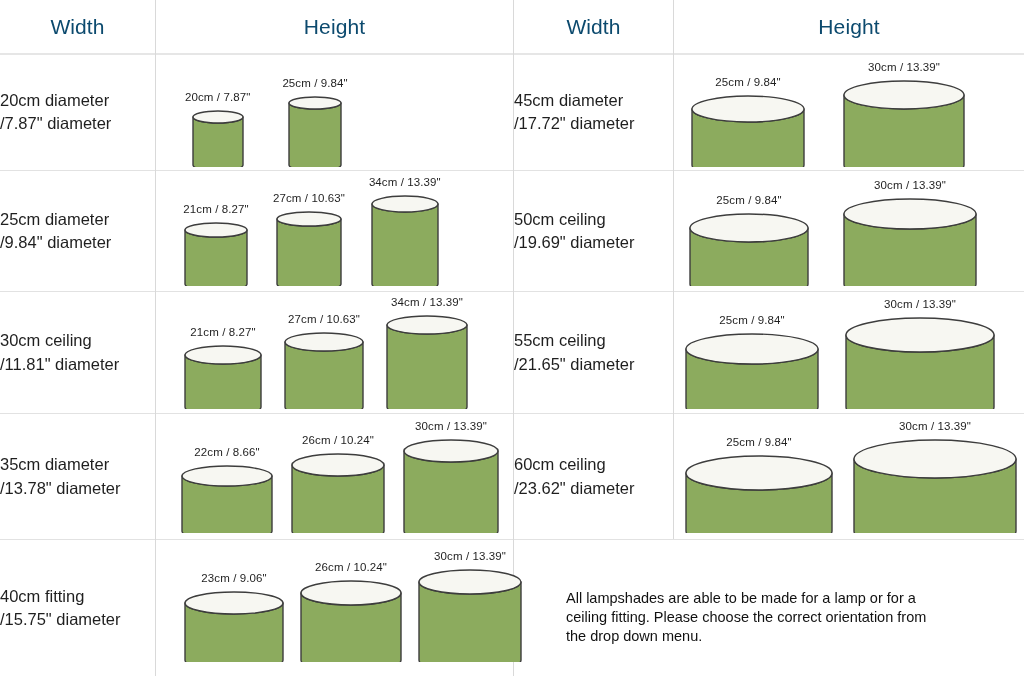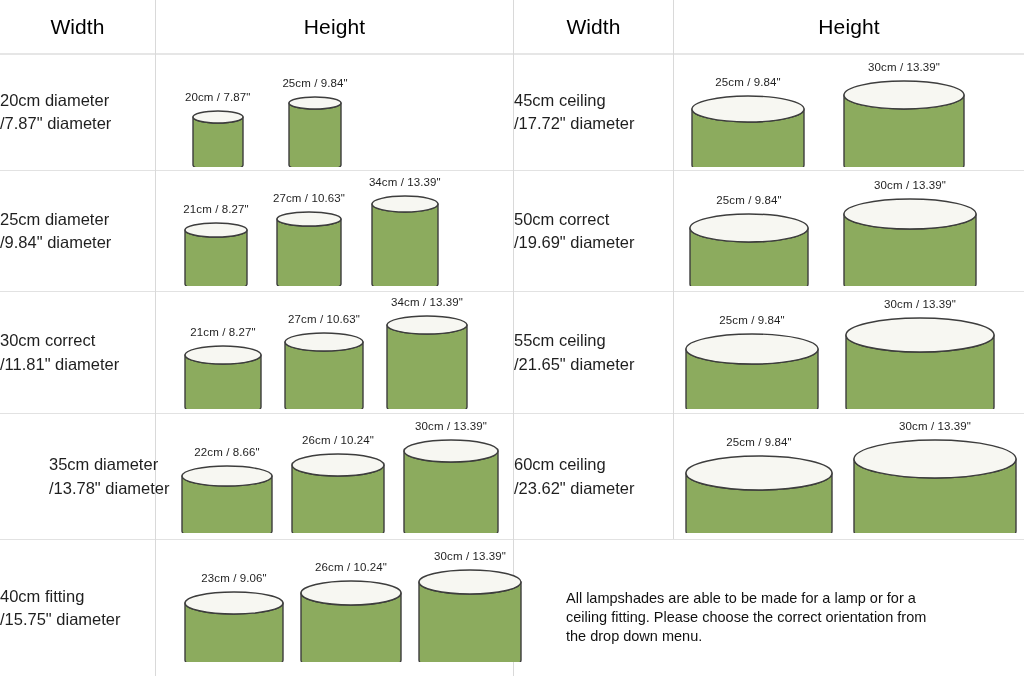--- a/index.html
+++ b/index.html
@@ -39,21 +39,21 @@
 
   
   .hdr {
     position: absolute;
     top: 0;
     height: 53px;
     display: flex;
     align-items: center;
     justify-content: center;
     font-size: 21px;
-    color: #000000;
+    color: #0c4a6e;
     letter-spacing: .1px;
   }
 
   
   .wcell {
     position: absolute;
     display: flex;
     flex-direction: column;
     align-items: flex-start;
     justify-content: center;
@@ -115,38 +115,38 @@
 
   <div class="wcell" style="left:0;top:54px;width:155px;height:116px;">
     <span>20cm diameter</span>
     <span>/7.87" diameter</span>
   </div>
   <div class="wcell" style="left:0;top:171px;width:155px;height:120px;">
     <span>25cm diameter</span>
     <span>/9.84" diameter</span>
   </div>
   <div class="wcell" style="left:0;top:292px;width:155px;height:121px;">
-    <span>30cm correct</span>
+    <span>30cm ceiling</span>
     <span>/11.81" diameter</span>
   </div>
-  <div class="wcell" style="left:16px;top:414px;width:155px;height:125px;padding-left:33px;">
+  <div class="wcell" style="left:0;top:414px;width:155px;height:125px;">
     <span>35cm diameter</span>
     <span>/13.78" diameter</span>
   </div>
   <div class="wcell" style="left:0;top:540px;width:155px;height:136px;">
     <span>40cm fitting</span>
     <span>/15.75" diameter</span>
   </div>
 
   <div class="wcell" style="left:514px;top:54px;width:159px;height:116px;">
-    <span>45cm ceiling</span>
+    <span>45cm diameter</span>
     <span>/17.72" diameter</span>
   </div>
   <div class="wcell" style="left:514px;top:171px;width:159px;height:120px;">
-    <span>50cm correct</span>
+    <span>50cm ceiling</span>
     <span>/19.69" diameter</span>
   </div>
   <div class="wcell" style="left:514px;top:292px;width:159px;height:121px;">
     <span>55cm ceiling</span>
     <span>/21.65" diameter</span>
   </div>
   <div class="wcell" style="left:514px;top:414px;width:159px;height:125px;">
     <span>60cm ceiling</span>
     <span>/23.62" diameter</span>
   </div>

